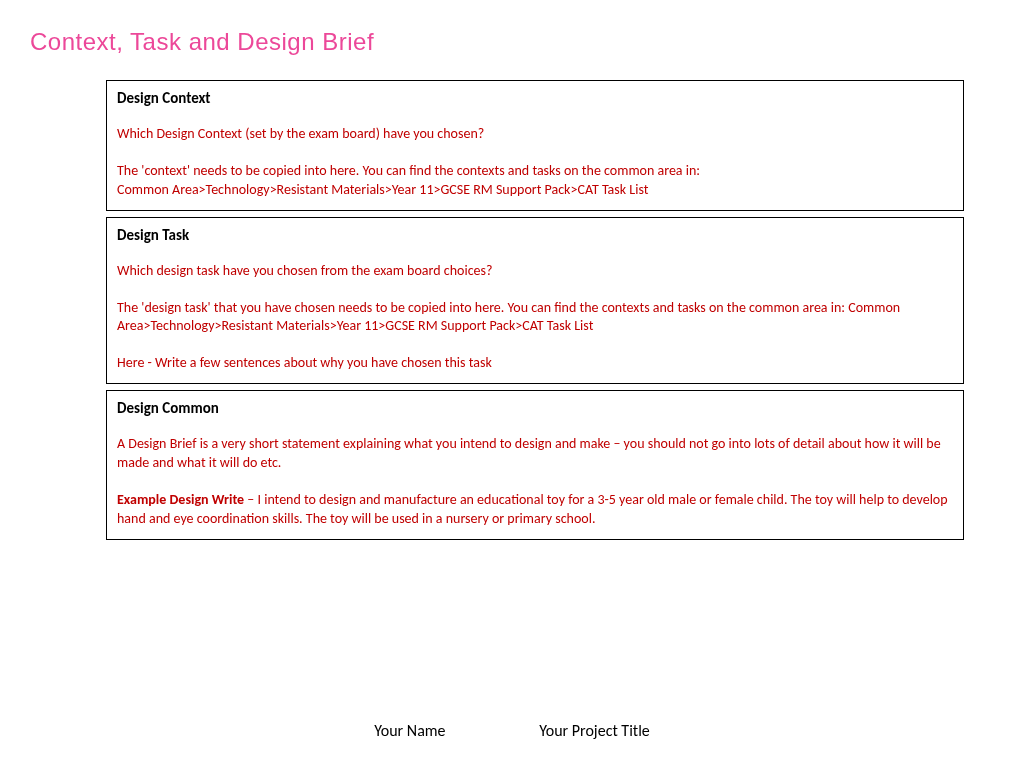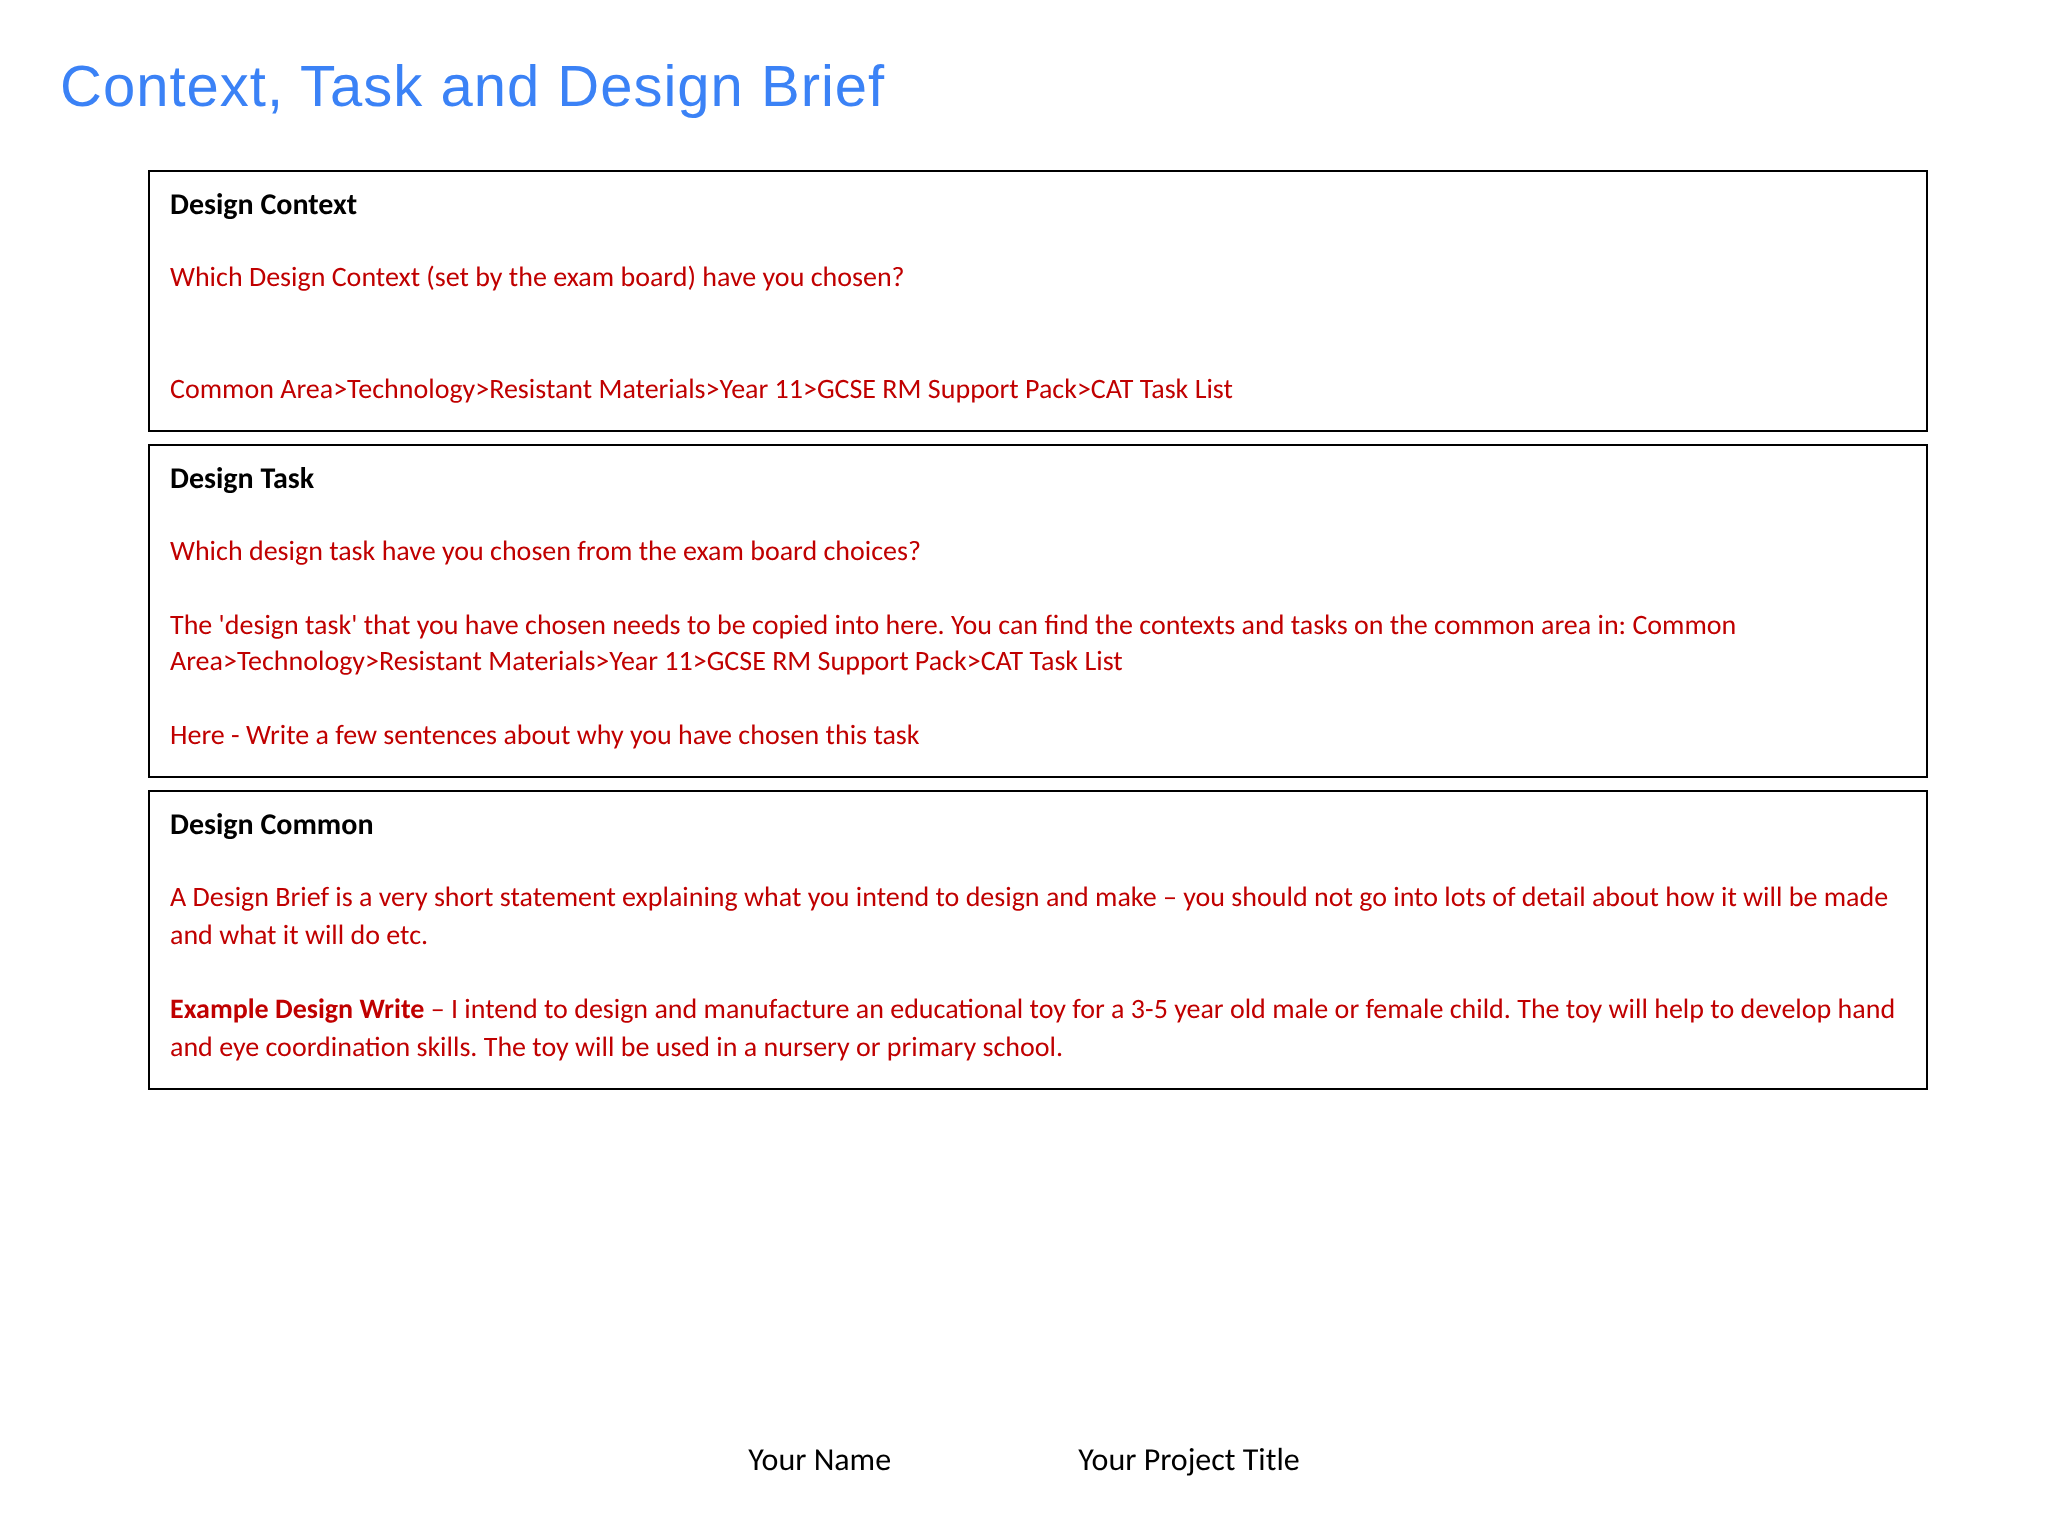--- a/index.html
+++ b/index.html
@@ -10,34 +10,35 @@
     body {
       width: 1024px;
       height: 768px;
       background: #ffffff;
       font-family: Calibri, 'Segoe UI', sans-serif;
       position: relative;
       overflow: hidden;
     }
     .page-title {
       font-family: 'Century Gothic', 'Avant Garde', sans-serif;
-      font-size: 29px;
+      font-size: 24px;
       font-weight: 300;
-      color: #3b82f6;
+      color: #ec4899;
       padding: 28px 0 0 30px;
       letter-spacing: 0.5px;
     }
     .boxes-container {
       padding: 24px 60px 0 74px;
     }
     .box {
       border: 1px solid #000000;
       padding: 8px 10px 10px 10px;
       margin-bottom: 6px;
       background: #ffffff;
+      margin-left: 32px;
     }
     .box-heading {
       font-size: 15px;
       font-weight: bold;
       color: #000000;
       margin-bottom: 18px;
     }
     .red-text {
       font-size: 14px;
       color: #c00000;
@@ -74,21 +75,21 @@
 
 <h1 class="page-title">Context, Task and Design Brief</h1>
 
 <div class="boxes-container">
 
   <div class="box">
     <div class="box-heading">Design Context</div>
     <div class="red-text">
       <div class="para">Which Design Context (set by the exam board) have you chosen?</div>
       <div class="para">
-        <br>
+        <span>The 'context' needs to be copied into here. You can find the contexts and tasks on the common area in:</span><br>
         <span>Common Area&gt;Technology&gt;Resistant Materials&gt;Year 11&gt;GCSE RM Support Pack&gt;CAT Task List</span>
       </div>
     </div>
   </div>
 
   <div class="box">
     <div class="box-heading">Design Task</div>
     <div class="red-text">
       <div class="para">Which design task have you chosen from the exam board choices?</div>
       <div class="para">The 'design task' that you have chosen needs to be copied into here. You can find the contexts and tasks on the common area in: Common Area&gt;Technology&gt;Resistant Materials&gt;Year 11&gt;GCSE RM Support Pack&gt;CAT Task List</div>

